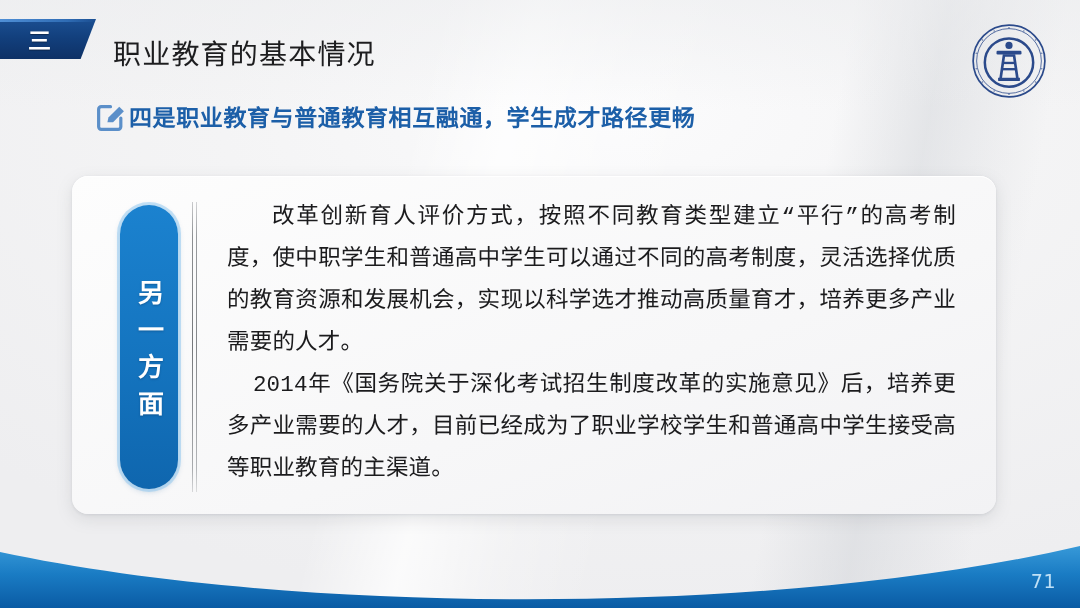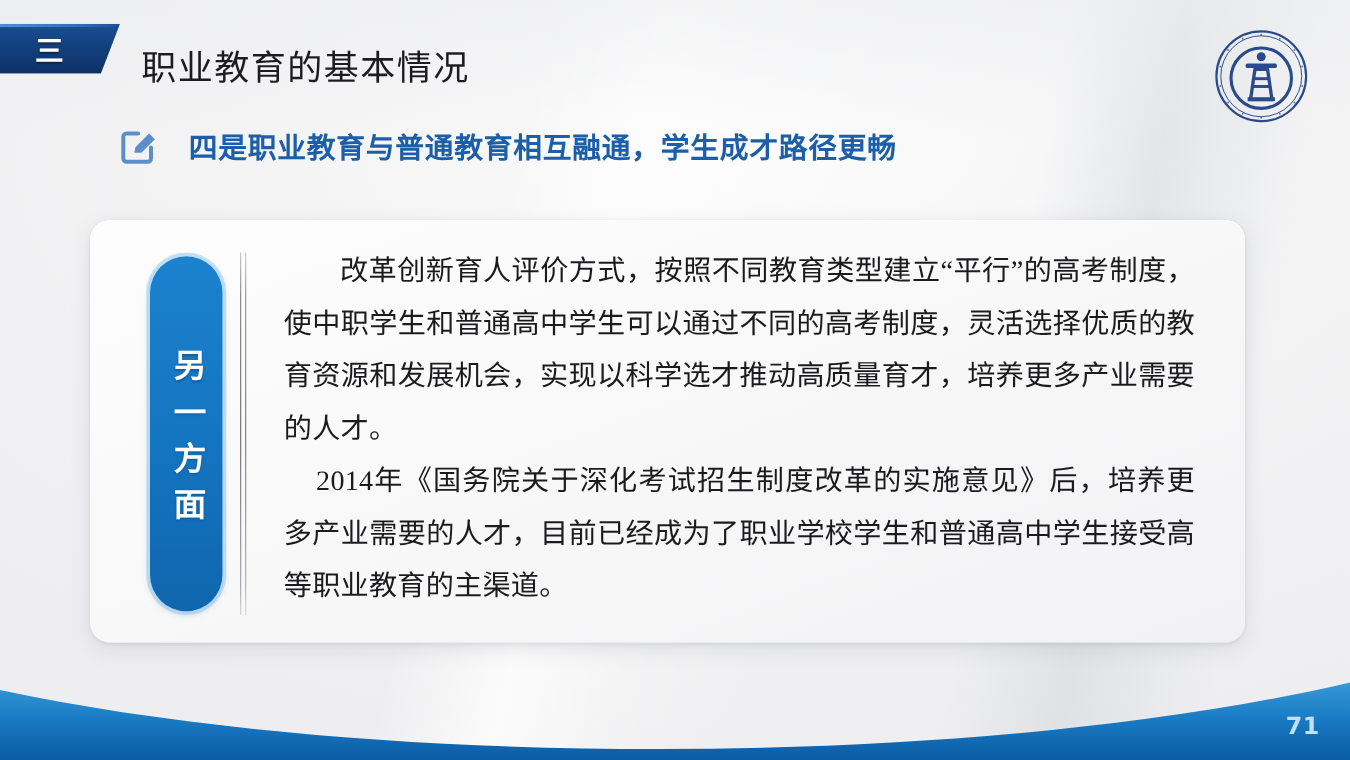--- a/index.html
+++ b/index.html
@@ -65,21 +65,21 @@
     font-family:"DejaVu Sans","Liberation Sans",sans-serif;
     margin-top:16px;
   }
 
   
   .emblem { position:absolute; right:32px; top:22px; width:78px; height:78px; }
 
   
   .subtitle-row {
     position:absolute; left:94px; top:99px;
-    display:flex; align-items:center; gap:24px;
+    display:flex; align-items:center; gap:2px;
   }
   .edit-icon { width:33px; height:33px; flex:0 0 auto; }
   .subtitle-text {
     font-size:23px; font-weight:700; color:#1c5fa8;
     letter-spacing:.6px;
     font-family:"DejaVu Sans","Liberation Sans",sans-serif;
   }
 
   
   .card {
@@ -109,33 +109,33 @@
     text-shadow:0 1px 2px rgba(0,40,80,.35);
   }
 
   .divider { position:absolute; top:26px; width:1px; height:290px; }
   .divider.a { left:120px; background:linear-gradient(180deg,#c9cacc,#8e9093 12%,#76787b 50%,#a9abae 92%,#d6d7d9); }
   .divider.b { left:124px; background:linear-gradient(180deg,#d2d3d5,#9a9c9f 12%,#848689 50%,#b4b6b9 92%,#dcddde); }
 
   .body-text {
     position:absolute; left:155px; top:20px; right:40px;
     font-size:22.5px; line-height:42px; color:#1b1b1d;
-    font-family:Liberation Serif, serif;
+    font-family:Liberation Mono, monospace;
     letter-spacing:.2px;
     text-align:justify; text-justify:inter-character;
   }
   .para + .para { margin-top:0; }
   .para.p1 { text-indent:2em; }
   .para.p2 { text-indent:1.15em; }
 
   
   .footer { position:absolute; left:0; bottom:0; width:1080px; height:70px; }
   .page-no {
     position:absolute; right:24px; bottom:16px;
-    font-size:19px; color:#bfe0f6; font-weight:700;
+    font-size:19px; color:#bfe0f6; font-weight:400;
     font-family:"DejaVu Sans","Liberation Sans",sans-serif;
     letter-spacing:.5px;
   }
 </style>
 </head>
 <body>
 
 <div class="slide">
 
   <div class="bg-sheen"></div>

